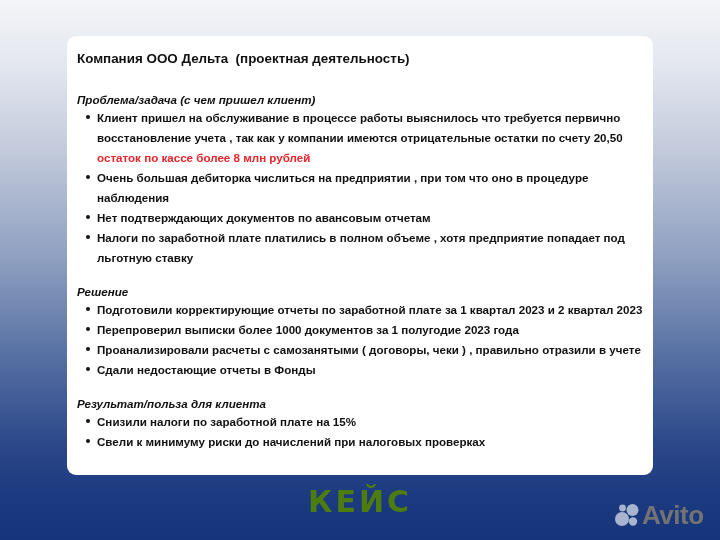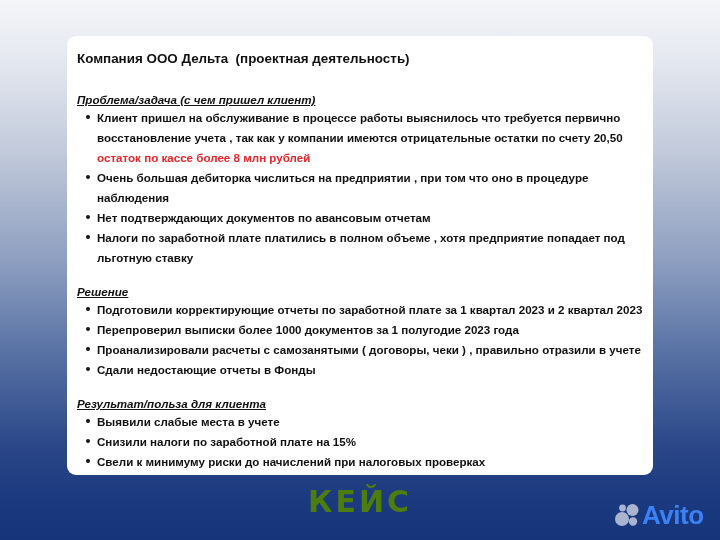--- a/index.html
+++ b/index.html
@@ -11,42 +11,42 @@
     .card {
       position: absolute; left: 67px; top: 36px; width: 586px; height: 439px;
       background: #ffffff; border-radius: 9px; box-sizing: border-box;
       padding: 12px 10px 0 10px; color: #111;
     }
     .head-line {
       font-weight: bold; font-size: 13.4px; line-height: 22px; margin: 0; white-space: pre;
     }
     .section-title {
       font-style: italic; font-weight: bold; font-size: 11.6px; line-height: 16px;
-      margin: 0; color: #111; text-decoration: underline;
+      margin: 0; color: #111;
     }
     .sec1 { margin-top: 22px; }
     .sec2, .sec3 { margin-top: 16px; }
     ul.bullets { list-style: none; margin: 0; padding: 0 0 0 8px; }
     ul.bullets li {
       position: relative; padding-left: 12px; font-weight: bold; font-size: 11.6px;
       line-height: 20px; color: #111;
     }
     ul.bullets li::before {
       content: ""; position: absolute; left: 1px; top: 7px; width: 4px; height: 4px;
       border-radius: 50%; background: #111;
     }
     .red { color: #e8252b; display: block; }
     .footer-title {
       position: absolute; left: 0; right: 0; top: 484px; text-align: center;
       color: #4d7c0f; font-weight: bold; font-size: 30px; letter-spacing: 3px;
       font-family: "DejaVu Sans", sans-serif;
     }
     .avito {
       position: absolute; left: 614px; top: 500px; height: 30px; display: flex; align-items: center;
-      color: #3b82f6;
+      color: #737373;
     }
     .avito svg { display: block; }
     .avito-word { font-weight: bold; font-size: 26px; margin-left: 2px; letter-spacing: -0.5px; }
   </style>
 </head>
 <body>
 
 <div class="card">
   <p class="head-line">Компания ООО Дельта  (проектная деятельность)</p>
 
@@ -64,21 +64,20 @@
   <p class="section-title sec2">Решение</p>
   <ul class="bullets">
     <li>Подготовили корректирующие отчеты по заработной плате за 1 квартал 2023 и 2 квартал 2023</li>
     <li>Перепроверил выписки более 1000 документов за 1 полугодие 2023 года</li>
     <li>Проанализировали расчеты с самозанятыми ( договоры, чеки ) , правильно отразили в учете</li>
     <li>Сдали недостающие отчеты в Фонды</li>
   </ul>
 
   <p class="section-title sec3">Результат/польза для клиента</p>
   <ul class="bullets">
-    <li>Выявили слабые места в учете</li>
     <li>Снизили налоги по заработной плате на 15%</li>
     <li>Свели к минимуму риски до начислений при налоговых проверках</li>
   </ul>
 </div>
 
 <div class="footer-title">КЕЙС</div>
 
 <div class="avito">
   <span>
     <svg width="26" height="24" viewBox="0 0 26 24">

